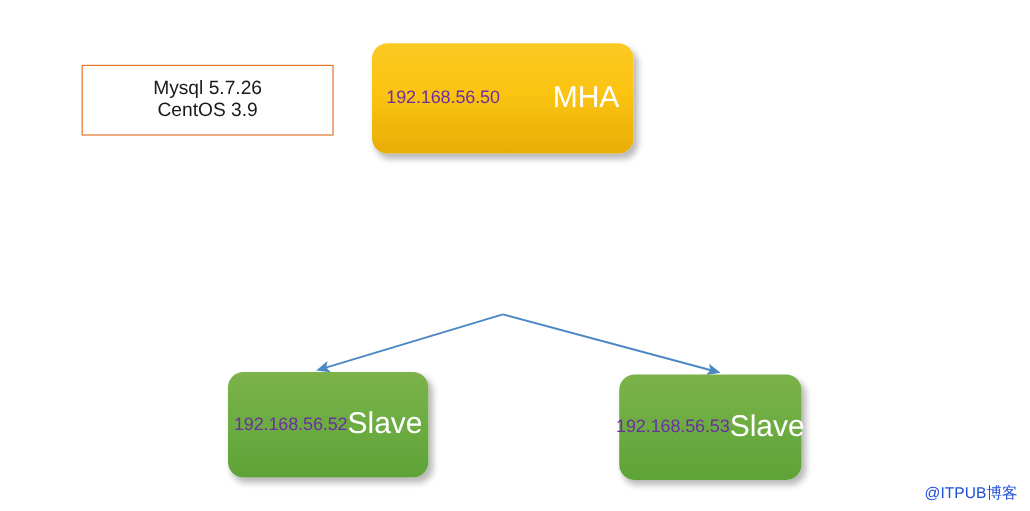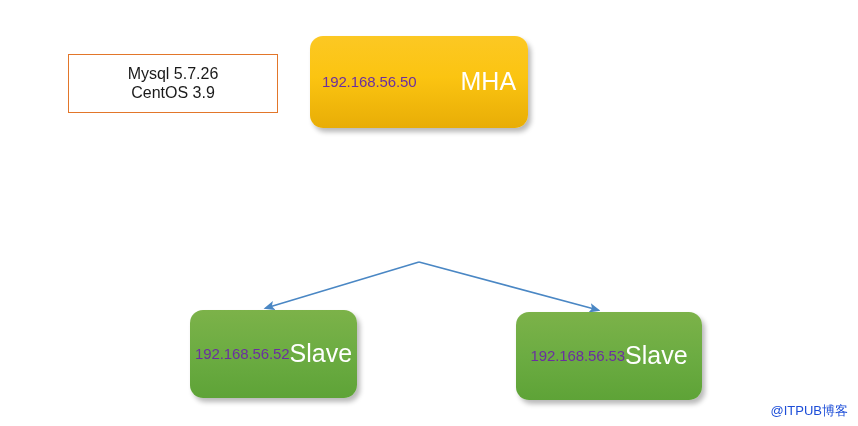--- a/index.html
+++ b/index.html
@@ -101,21 +101,21 @@
     left: 178px;
     top: 310px;
     width: 167px;
     height: 88px;
     background: linear-gradient(180deg, #7cb249 0%, #6cac42 50%, #5ea337 100%);
     margin-left: 12px;
   }
   #node-slave-2 {
     left: 516px;
     top: 312px;
-    width: 186px;
+    width: 152px;
     height: 88px;
     background: linear-gradient(180deg, #7cb249 0%, #6cac42 50%, #5ea337 100%);
   }
   #node-slave-1 .role, #node-slave-2 .role { color: #ffffff; }
 
   
   #watermark {
     position: absolute;
     right: 10px;
     bottom: 6px;

